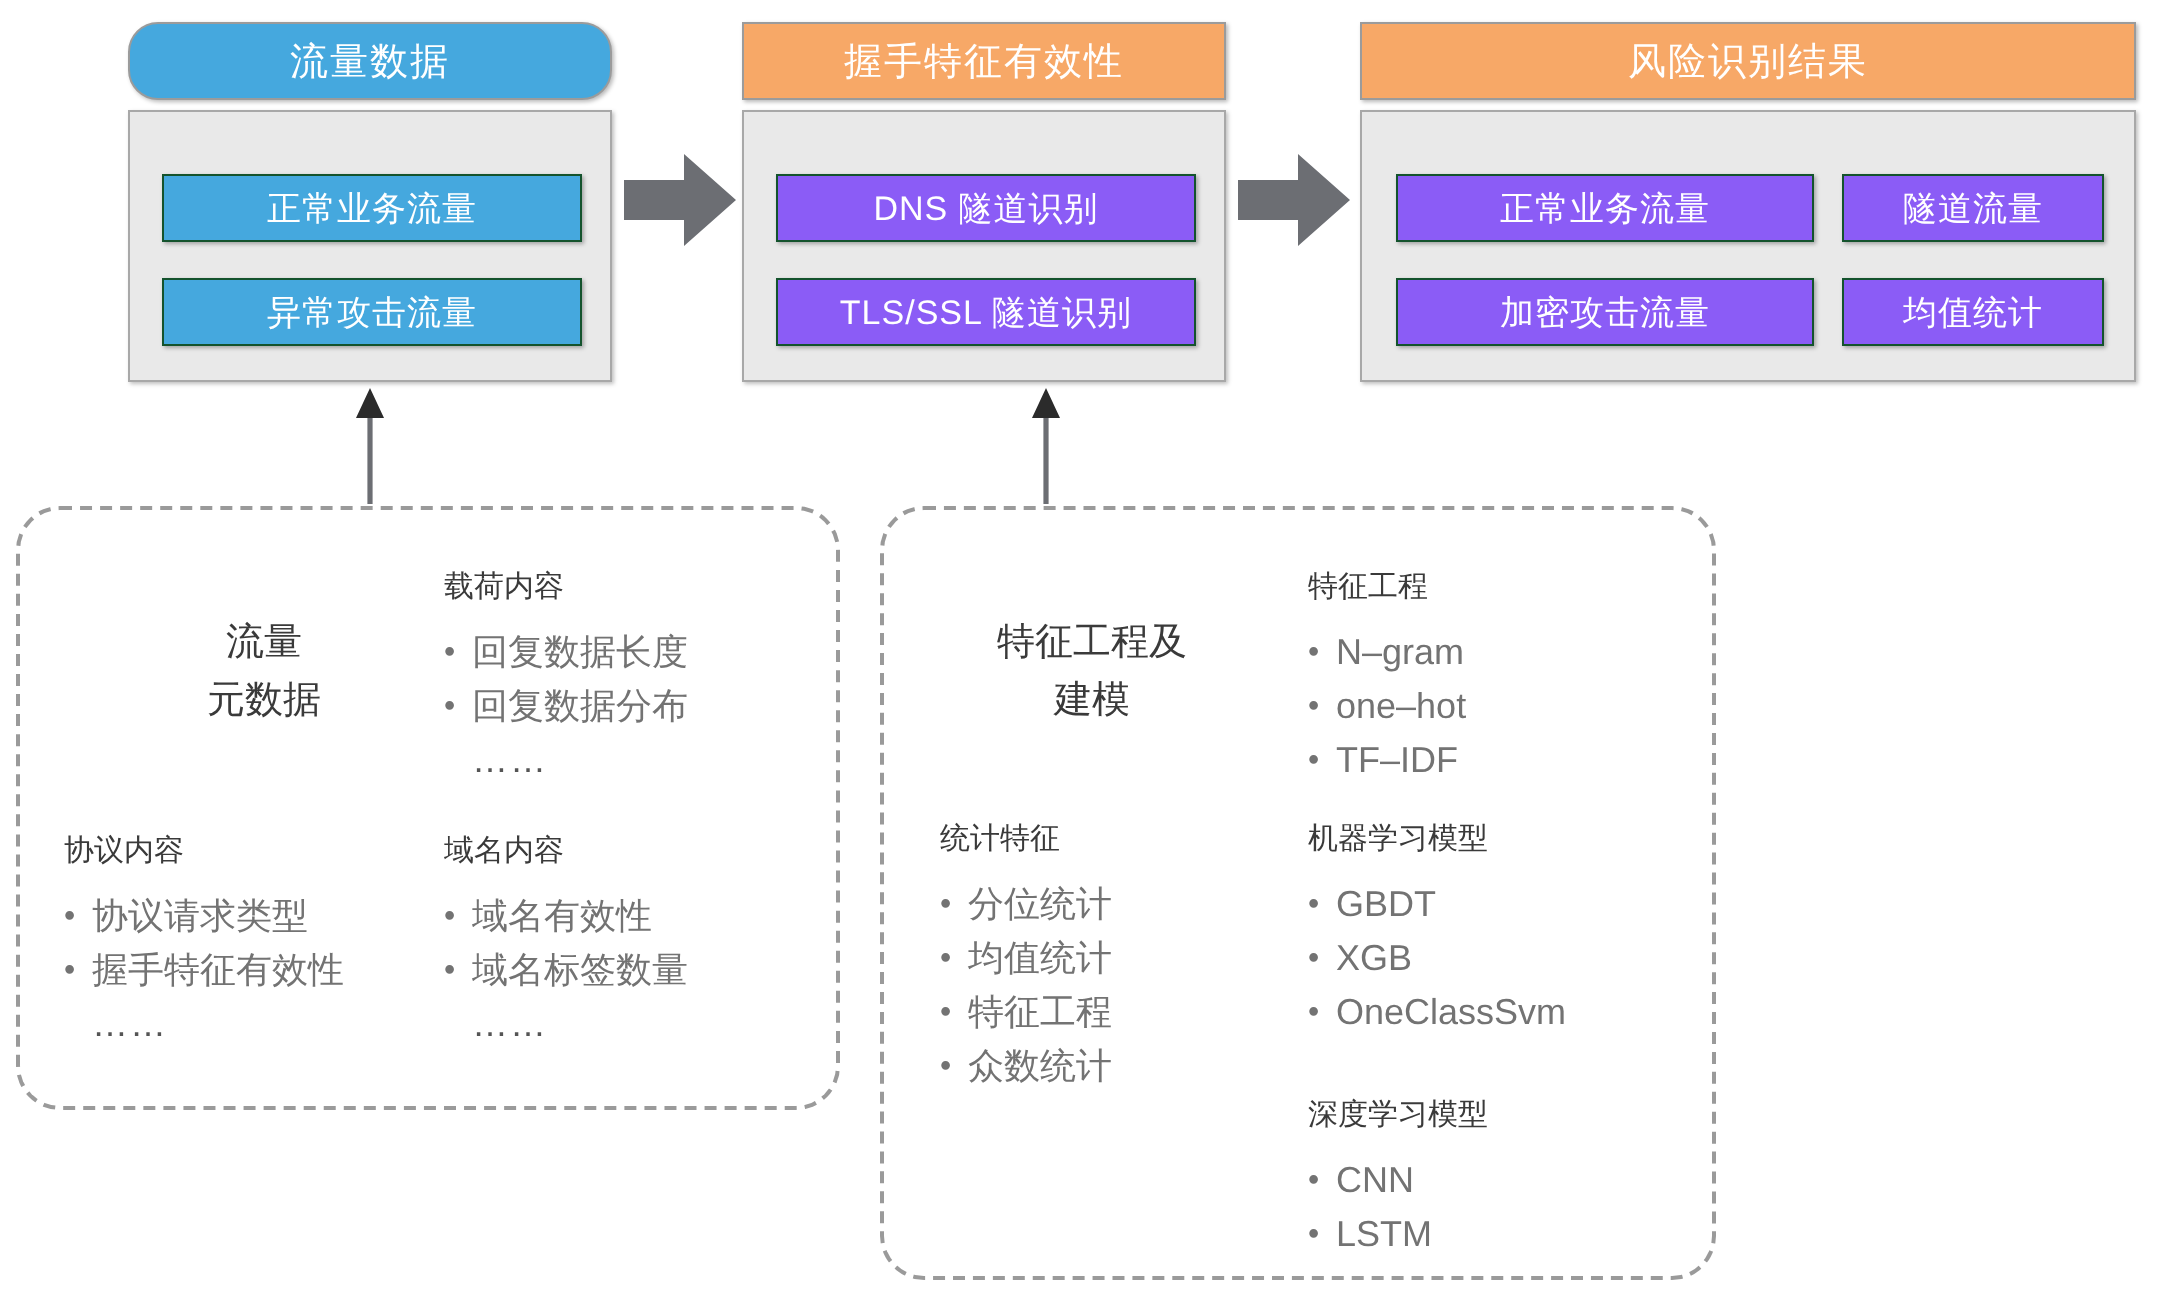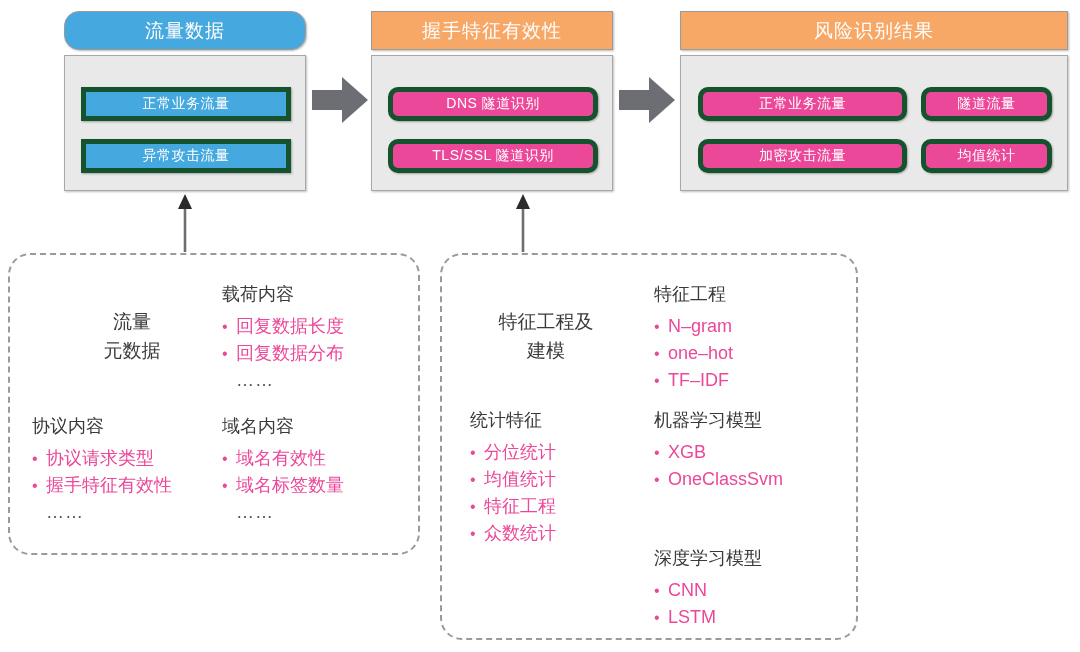--- a/index.html
+++ b/index.html
@@ -53,28 +53,28 @@
     box-shadow: 1px 1px 2px rgba(0,0,0,0.25);
   }
 
   .chip {
     position: absolute;
     box-sizing: border-box;
     display: flex;
     align-items: center;
     justify-content: center;
     color: #ffffff;
-    font-size: 14px;
+    font-size: 17px;
     letter-spacing: 0.5px;
-    border: 5px solid #14532d;
+    border: 1px solid #14532d;
     box-shadow: 1px 1px 2px rgba(0,0,0,0.3);
     white-space: nowrap;
   }
   .chip.blue   { background: #45a8de; }
-  .chip.orange { background: #ec4899; border-radius: 10px; }
+  .chip.orange { background: #8b5cf6; }
 
   
   .big-arrow { position: absolute; }
 
   
   .v-arrow { position: absolute; }
 
   
   .dpanel {
     position: absolute;
@@ -87,30 +87,30 @@
   
   .tblock { position: absolute; }
   .tb-title {
     font-size: 19px;
     color: #3a3a3a;
     line-height: 29px;
     white-space: nowrap;
   }
   .tb-title.center { text-align: center; }
   .tb-head {
-    font-size: 18px;
+    font-size: 15px;
     color: #3a3a3a;
     line-height: 26px;
     white-space: nowrap;
     margin-bottom: 6px;
   }
   .tb-list { list-style: none; margin: 0; padding: 0; }
   .tb-list li {
     font-size: 18px;
-    color: #ec4899;
+    color: #737373;
     line-height: 27px;
     white-space: nowrap;
     padding-left: 14px;
     position: relative;
   }
   .tb-list li.bullet::before {
     content: "•";
     position: absolute;
     left: 0;
     top: 0;
@@ -237,20 +237,21 @@
         <li class="bullet">分位统计</li>
         <li class="bullet">均值统计</li>
         <li class="bullet">特征工程</li>
         <li class="bullet">众数统计</li>
       </ul>
     </div>
 
     <div class="tblock" style="left:212px; top:152px; width:190px;">
       <div class="tb-head">机器学习模型</div>
       <ul class="tb-list">
+        <li class="bullet">GBDT</li>
         <li class="bullet">XGB</li>
         <li class="bullet">OneClassSvm</li>
       </ul>
     </div>
 
     <div class="tblock" style="left:212px; top:290px; width:190px;">
       <div class="tb-head">深度学习模型</div>
       <ul class="tb-list">
         <li class="bullet">CNN</li>
         <li class="bullet">LSTM</li>

